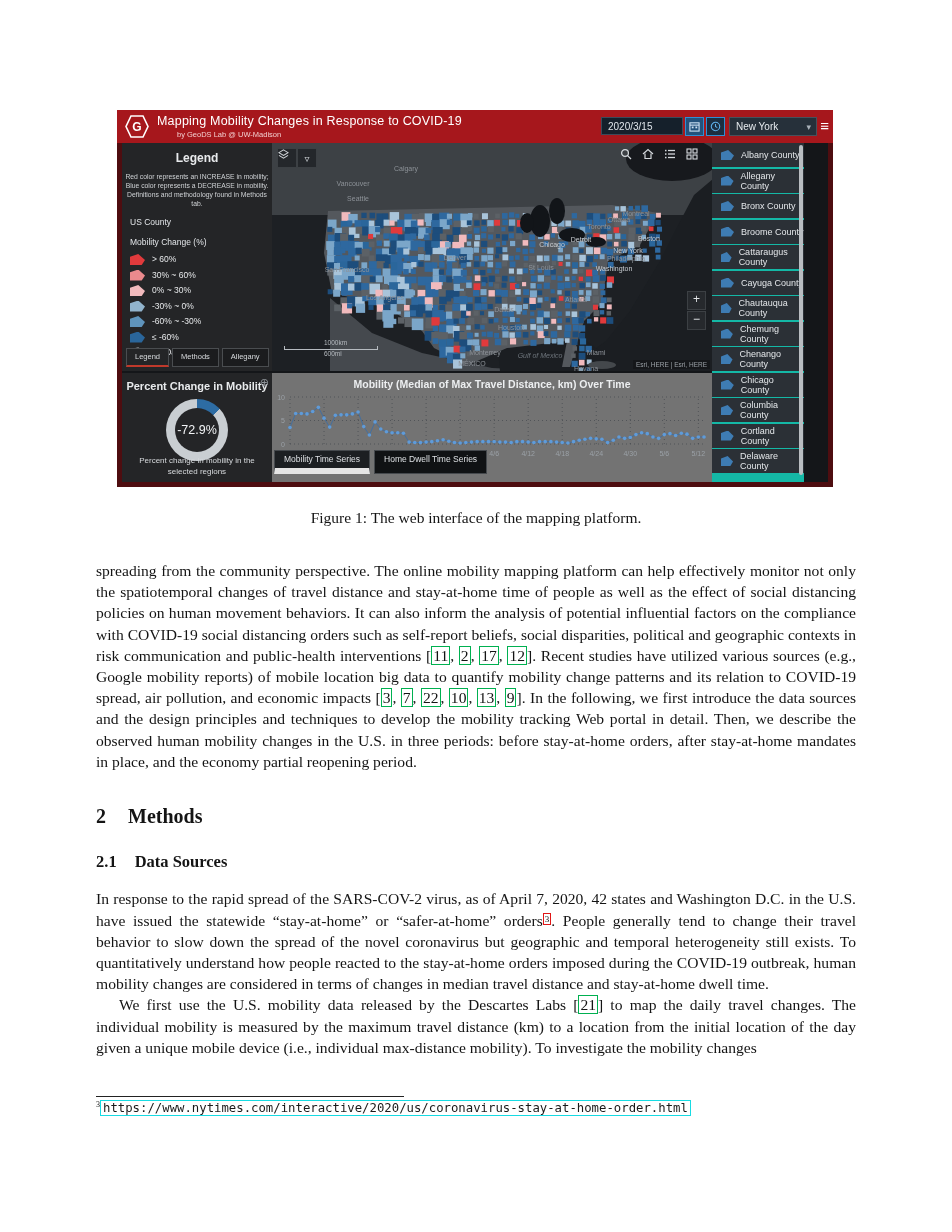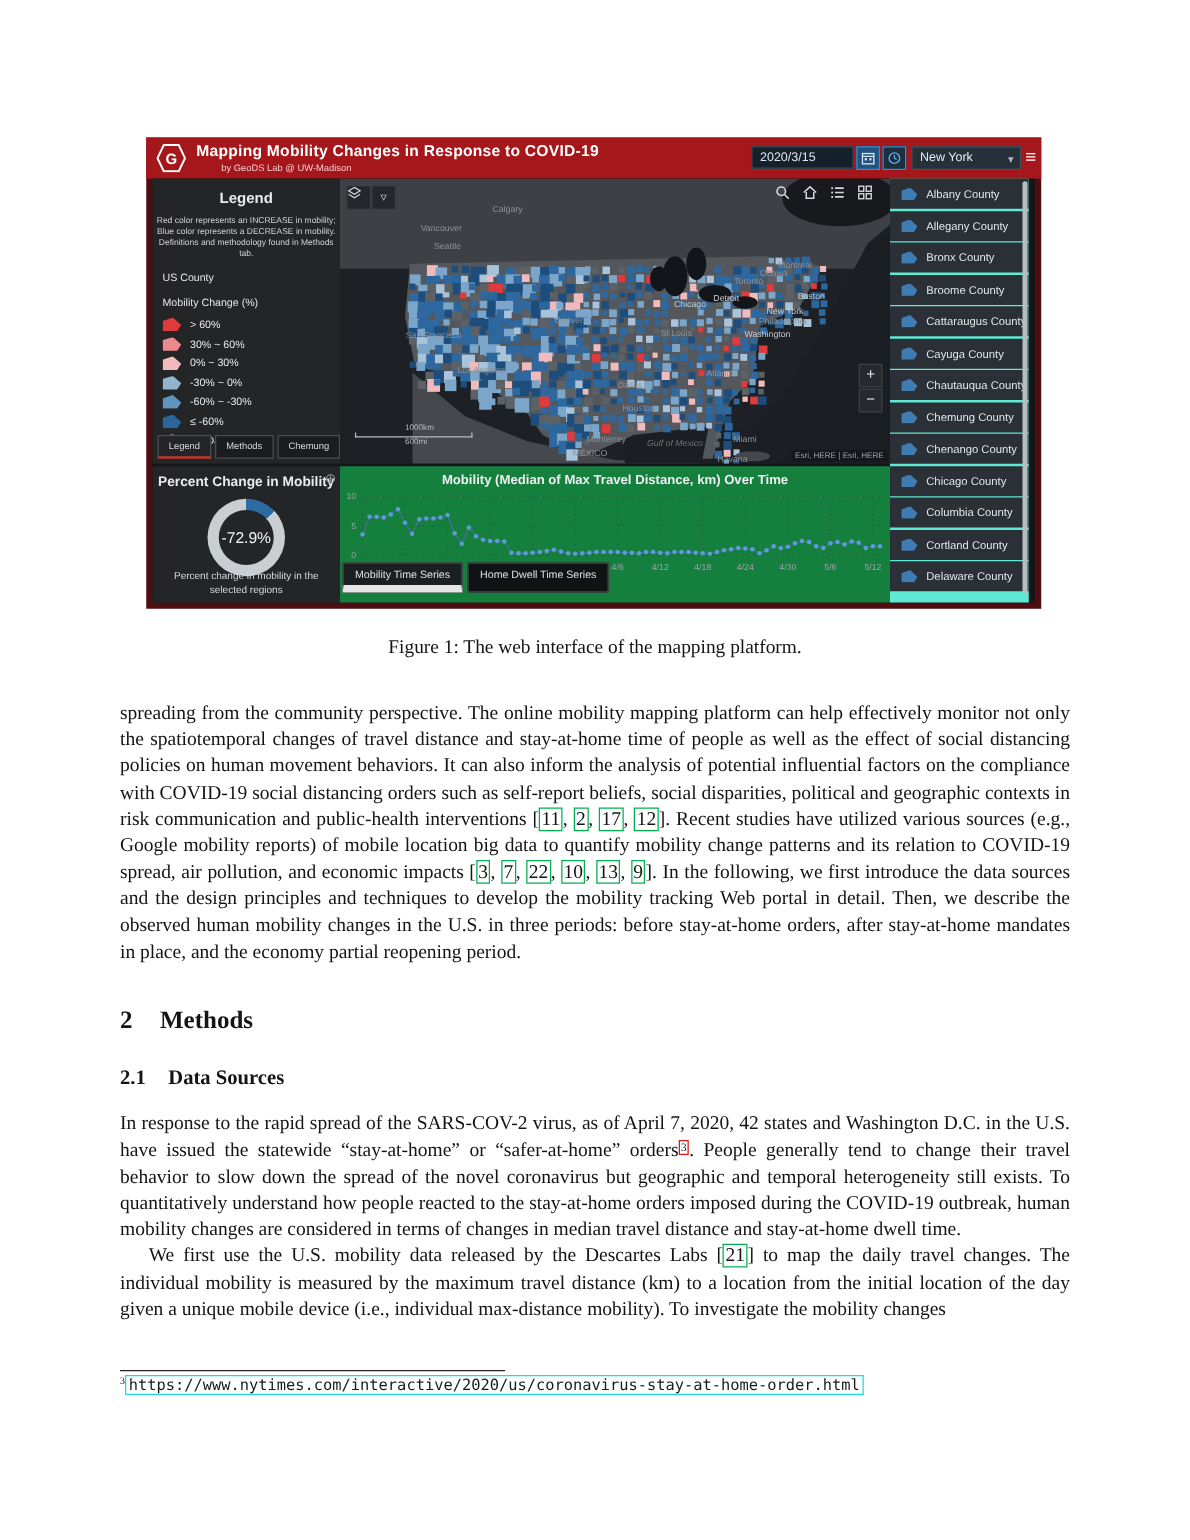--- a/index.html
+++ b/index.html
@@ -3,21 +3,21 @@
 <meta charset="utf-8">
 <style>
   html,body{margin:0;padding:0;background:#ffffff;}
   .page{position:relative;width:952px;height:1232px;background:#fff;overflow:hidden;
         font-family:"Liberation Serif", serif;color:#141414;}
   
   .app{position:absolute;left:117px;top:110px;width:716px;height:377px;background:#4e0d10;
        font-family:"Liberation Sans", sans-serif;}
   .hdr{position:absolute;left:0;top:0;width:716px;height:33px;background:#a6171c;}
   .hex{position:absolute;left:8px;top:5px;width:24px;height:23px;}
-  .hdr-title{position:absolute;left:40px;top:4px;font-size:12.5px;font-weight:bold;color:#fff;letter-spacing:.2px;}
+  .hdr-title{position:absolute;left:40px;top:4px;font-size:12.5px;font-weight:normal;color:#fff;letter-spacing:.2px;}
   .hdr-sub{position:absolute;left:40px;top:20px;font-size:7.5px;color:#f2cdce;padding-left:20px;}
   .datebox{position:absolute;left:484px;top:7px;width:82px;height:18px;background:#15202b;border:1px solid #3a4a5a;
            color:#dfe5ea;font-size:10px;line-height:18px;padding-left:6px;box-sizing:border-box;}
   .ibtn{position:absolute;top:7px;width:19px;height:19px;background:#1c2e40;border:1px solid #2f8fd4;
         box-sizing:border-box;display:flex;align-items:center;justify-content:center;}
   .selbox{position:absolute;left:612px;top:7px;width:88px;height:19px;background:#26303a;border:1px solid #46515c;
           color:#e6eaee;font-size:10px;line-height:17px;padding:0 6px;box-sizing:border-box;}
   .selbox .chev{position:absolute;right:5px;top:1px;color:#aab2ba;font-size:9px;}
   .burger{position:absolute;right:4px;top:8px;color:#fff;font-size:15px;font-weight:bold;line-height:16px;}
   .bodyrow{position:absolute;left:5px;top:33px;width:706px;height:339px;display:flex;background:#141619;}
@@ -46,30 +46,30 @@
   .map{height:228px;position:relative;background:#1d2024;overflow:hidden;}
   .map svg{position:absolute;left:0;top:0;}
   .map-btn{position:absolute;width:18px;height:18px;background:rgba(34,37,41,.92);border:1px solid #3c4044;
            color:#cfd3d7;display:flex;align-items:center;justify-content:center;font-size:10px;z-index:5;}
   .zoom-btn{position:absolute;right:6px;width:17px;height:17px;background:#26292d;border:1px solid #3c4044;color:#e2e5e8;
             text-align:center;line-height:15px;font-size:12px;z-index:5;}
   .attr{position:absolute;right:2px;bottom:2px;background:rgba(20,22,24,.75);color:#9aa0a6;font-size:6.5px;
         padding:1px 3px;z-index:5;}
   .scalebar{position:absolute;left:12px;bottom:14px;z-index:5;color:#b6bbc0;font-size:6.5px;}
   .scaleline{width:92px;border-bottom:1px solid #b6bbc0;border-left:1px solid #b6bbc0;border-right:1px solid #b6bbc0;height:3px;}
-  .chartpanel{flex:1;background:#15803d;position:relative;margin-top:2px;}
+  .chartpanel{flex:1;background:#737373;position:relative;margin-top:2px;}
   .chart-title{text-align:center;font-size:10.5px;font-weight:bold;color:#eceef0;padding-top:5px;}
   .ts-tabs{position:absolute;left:2px;bottom:8px;display:flex;gap:4px;}
   .tstab{border:1px solid #45494d;background:#101214;color:#dde0e3;font-size:8.5px;padding:3px 9px 4px;}
   .tstab.active{border-bottom:6px solid #e5e5e5;background:#1c1f22;}
   .maplabel{position:absolute;font-size:7px;color:#8d9298;z-index:4;white-space:nowrap;transform:translate(-50%,-50%);}
   .maplabel.big{color:#c8ccd1;}
   .maplabel.water{font-style:italic;color:#6e757c;}
   
-  .colR{width:111px;background:#5eead4;position:relative;overflow:hidden;}
+  .colR{width:92px;background:#14b8a6;position:relative;overflow:hidden;}
   .county{height:24px;margin-bottom:1.5px;background:#2b3036;display:flex;align-items:center;color:#e3e6e9;font-size:9px;}
   .cicon{width:13px;height:10px;margin:0 7px 0 9px;background:#3e7cb3;
          clip-path:polygon(0 25%,55% 0,100% 55%,78% 100%,0 100%);}
   .vscroll{position:absolute;right:1px;top:2px;width:4px;height:330px;background:#b9bdc1;border-radius:2px;}
   
   .caption{position:absolute;left:96px;top:509px;width:760px;text-align:center;font-size:15.5px;}
   .bodytext{position:absolute;left:96px;top:560px;width:760px;font-size:15.6px;line-height:21.2px;text-align:justify;}
   .h2{font-size:20px;font-weight:bold;margin:34px 0 0 0;}
   .h2 .num{margin-right:22px;}
   .h3{font-size:16.5px;font-weight:bold;margin:24px 0 0 0;}
@@ -156,21 +156,21 @@
                 <span>≤ -60%</span>
               </div>
               <div class="legend-item">
                 <span class="swatch" style="background: rgb(124, 128, 132);"></span>
                 <span>No Data</span>
               </div>
             </div>
           <div class="legend-tabs" id="legend-tabs">
               <div class="ltab active">Legend</div>
               <div class="ltab">Methods</div>
-              <div class="ltab">Chemung</div>
+              <div class="ltab">Allegany</div>
             </div>
         </div>
         <div class="gauge-panel">
           <div class="widget-ico">⊕</div>
           <div class="gauge-title">Percent Change in Mobility</div>
           <div class="donut" id="donut" style="background: conic-gradient(rgb(45, 108, 163) 0deg, rgb(45, 108, 163) 13%, rgb(201, 206, 210) 13%, rgb(201, 206, 210) 100%);">
             <div class="donut-hole">
                 <span>-72.9%</span>
               </div>
           </div>

